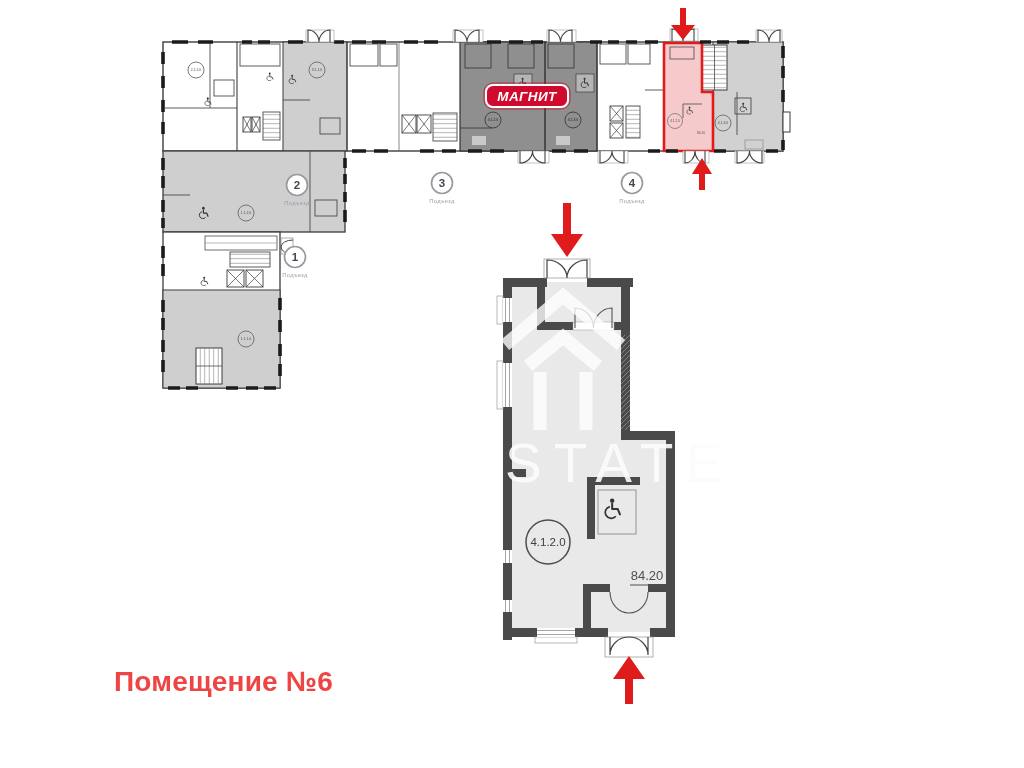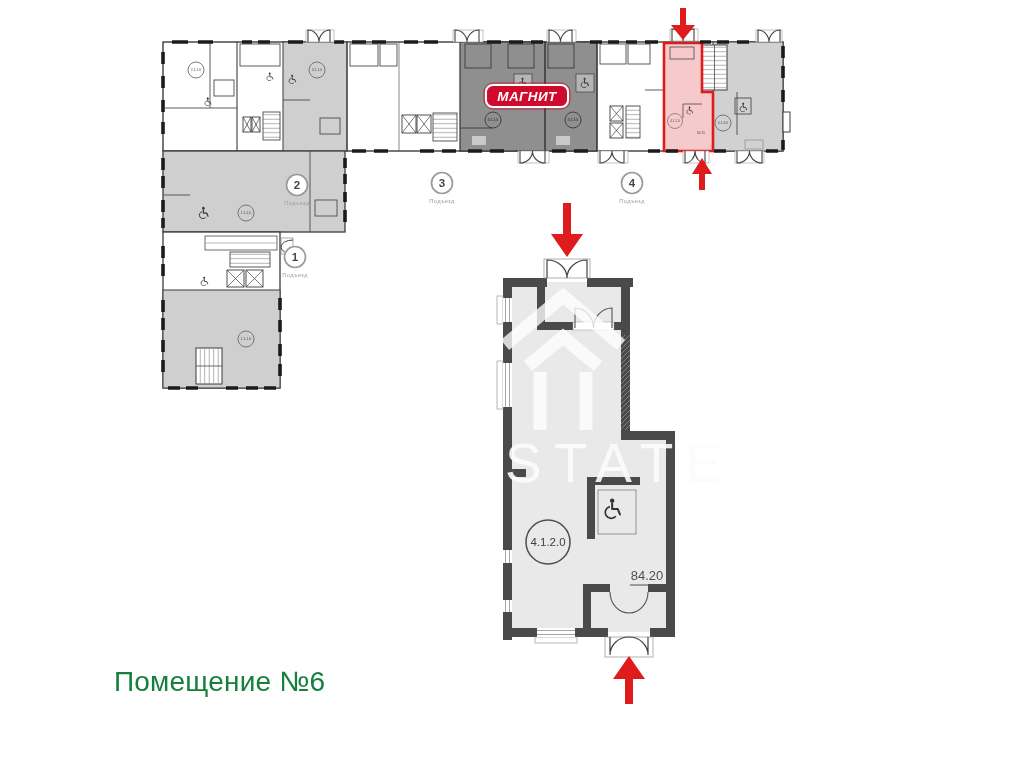--- a/index.html
+++ b/index.html
@@ -1,20 +1,20 @@
 <!DOCTYPE html>
 <html><head>
 <meta charset="utf-8">
 <style>
   html,body{margin:0;padding:0;background:#ffffff;}
   #canvas{position:relative;width:828px;height:768px;background:#ffffff;overflow:hidden;
           font-family:"Liberation Sans",sans-serif;}
   .abs{position:absolute;}
-  #caption{position:absolute;left:114px;top:666px;font-size:28px;color:#15803d;
-           letter-spacing:.2px;font-weight:400;}
+  #caption{position:absolute;left:114px;top:666px;font-size:28px;color:#ef4444;
+           letter-spacing:.2px;font-weight:700;}
   #edge-artifact{position:absolute;left:1017px;top:377px;width:7px;height:9px;
            background:#3a3f44;border-radius:1px;}
   svg text{font-family:"Liberation Sans",sans-serif;}
 </style>
 </head>
 <body>
 
 <div id="canvas">
 
 <svg class="abs" style="left:150px;top:0;width:650px;height:400px" viewBox="150 0 650 400">

